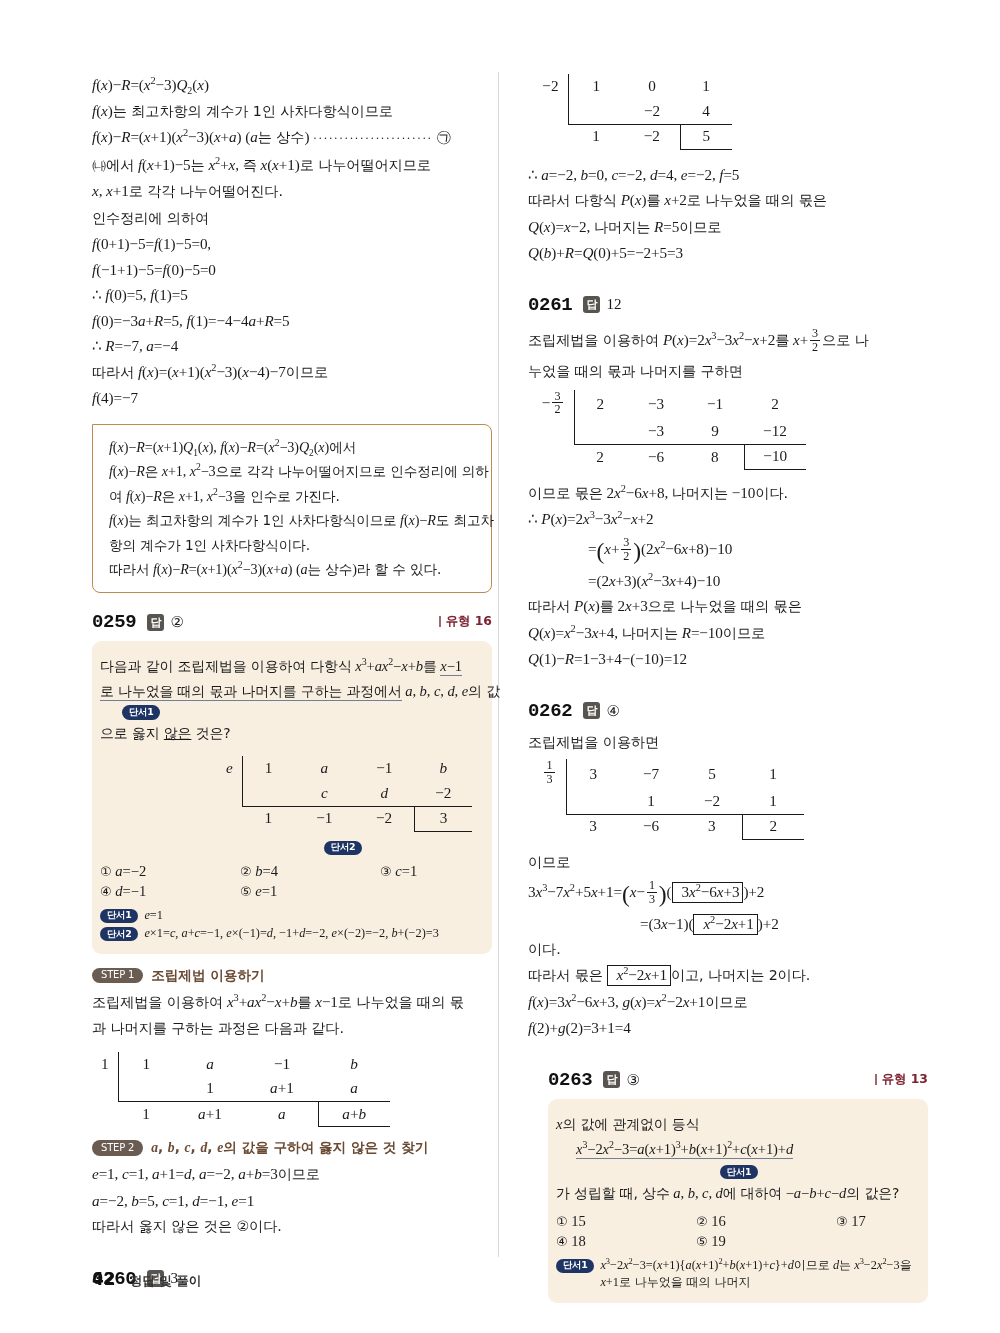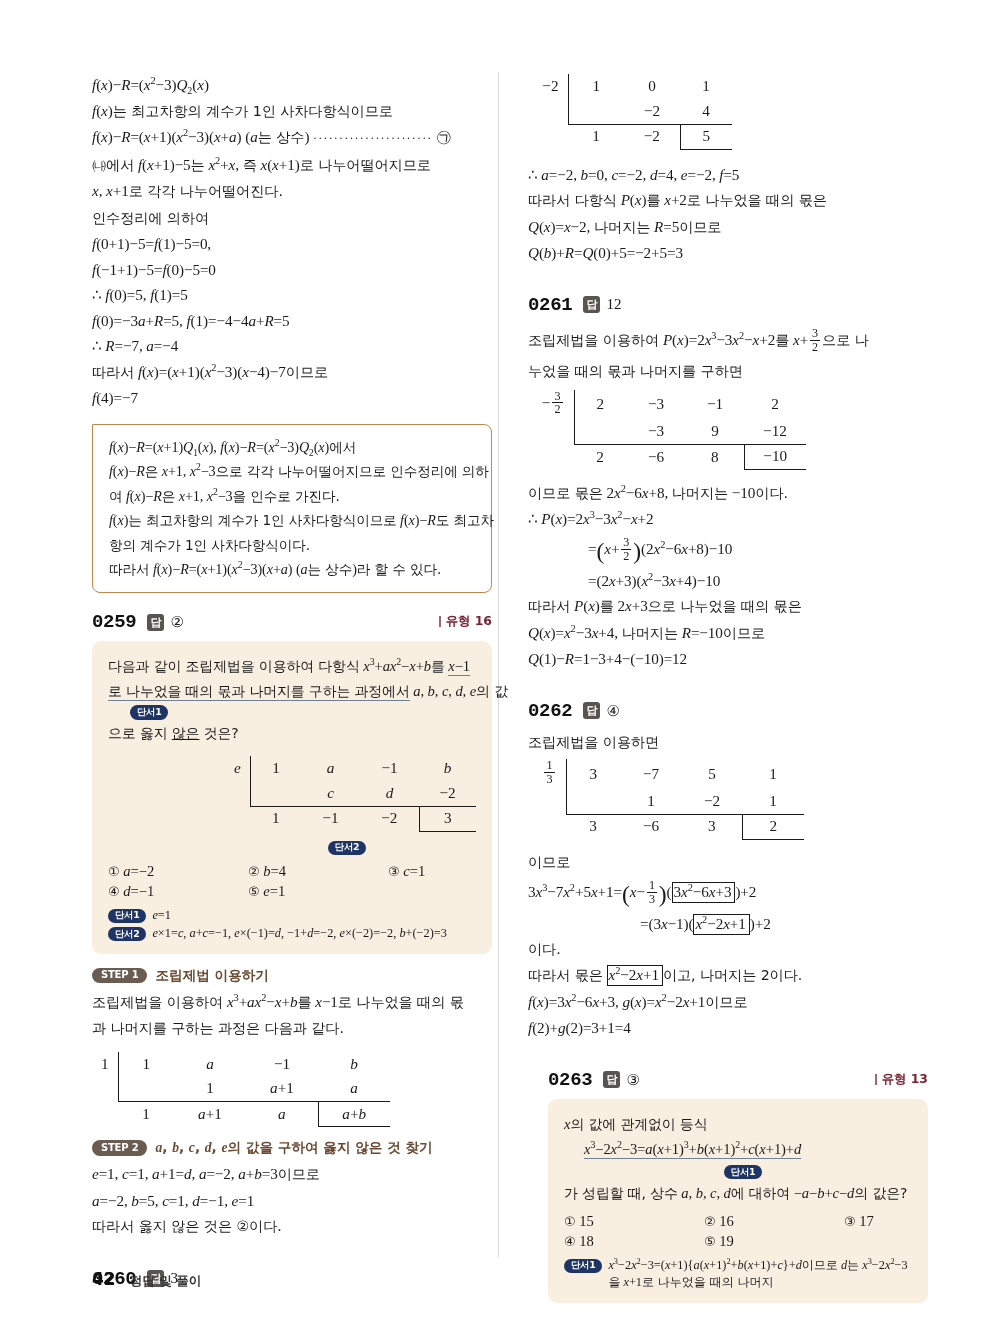--- a/index.html
+++ b/index.html
@@ -88,21 +88,21 @@
   }
   .yuhyeong::before {
     content: ""; display: inline-block;
     width: 1.5px; height: 11px; background: #9b6a70;
   }
 
   
   .qbox {
     background: #f8efe1;
     border-radius: 9px;
-    padding: 13px 16px 11px 16px;
+    padding: 13px 16px 11px 8px;
     margin-bottom: 13px;
   }
   .qbox .line { font-size: 14.6px; line-height: 25px; }
   .qbox .ko { font-size: 13.9px; }
 
   .underline-b { border-bottom: 1.4px solid #6f7f95; padding-bottom: 1px; }
 
   .danseo {
     display: inline-block;
     background: #1d3464; color: #fff;
@@ -151,21 +151,21 @@
     margin-top: -1px;
   }
   .check-body .line { font-size: 14.2px; line-height: 24.6px; }
   .check-body .ko { font-size: 13.6px; }
 
   
   .step-row { display: flex; align-items: center; gap: 8px; margin: 12px 0 4px 0; }
   .step-badge {
     background: #6b5c52; color: #fff;
     font-family: "DejaVu Sans", sans-serif;
-    font-size: 10px; font-weight: bold;
+    font-size: 10px; font-weight: normal;
     padding: 2.5px 9px 3px 9px; border-radius: 9px;
     letter-spacing: -0.2px; line-height: 1;
     white-space: nowrap;
   }
   .step-title {
     font-family: "DejaVu Sans", sans-serif;
     font-size: 13.6px; font-weight: bold; color: #6a4a33;
     white-space: nowrap;
   }
   .step-title .mi { font-family: "Liberation Serif", serif; font-style: italic; font-weight: bold; }
@@ -186,21 +186,21 @@
   }
   .syn td.divisor { text-align: right; padding-right: 9px; white-space: nowrap; }
   .syn .vbar { border-left: 1.3px solid #1a1a1a; }
   .syn .hbar-top { border-top: 1.3px solid #1a1a1a; }
   .syn .rem-left { border-left: 1.3px solid #1a1a1a; }
   .syn .rem-bot { border-bottom: 1.3px solid #1a1a1a; }
 
   
   .boxed {
     border: 1.2px solid #1a1a1a;
-    padding: 0px 3px 1px 1px;
+    padding: 0px 3px 1px 9px;
     display: inline-block;
     line-height: 1.15;
   }
 
   
   .footer {
     position: absolute; left: 92px; bottom: 43px;
     display: flex; align-items: baseline; gap: 14px;
   }
   .footer .pg {

